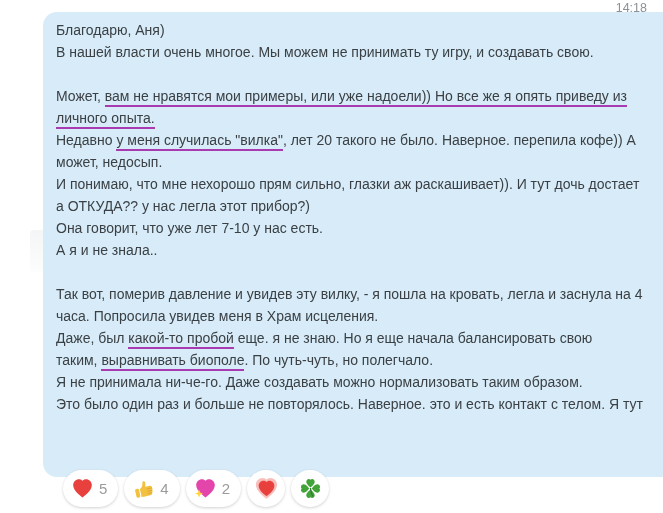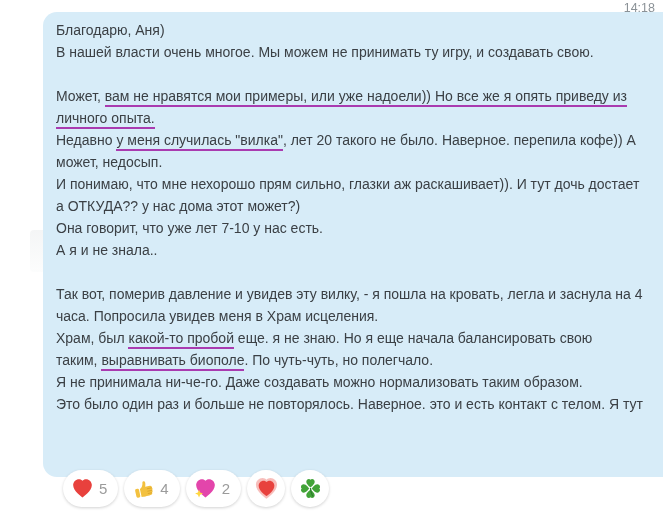--- a/index.html
+++ b/index.html
@@ -3,21 +3,21 @@
 <meta charset="utf-8">
 <style>
   html,body{margin:0;padding:0;}
   body{
     width:663px;height:513px;overflow:hidden;background:#ffffff;
     font-family:"Liberation Sans","DejaVu Sans",sans-serif;
     position:relative;
   }
   .stage{position:relative;width:663px;height:513px;}
   .timestamp{
-    position:absolute;top:1px;right:8px;
+    position:absolute;top:1px;right:16px;
     font-size:12.5px;color:var(--timestamp,#8b9297);
   }
   .bubble{
     position:absolute;left:43px;top:12px;width:653px;height:465px;
     box-sizing:border-box;border-radius:14px;
     background:var(--bubble,#d7ecf8);
     padding:7px 12px 0 13px;
   }
   .line{
     height:22px;line-height:22px;white-space:nowrap;
@@ -56,27 +56,27 @@
   <div class="bubble">
     <div id="message-text">
         <div class="line"><span>Благодарю, Аня)</span></div>
         <div class="line"><span>В нашей власти очень многое. Мы можем не принимать ту игру, и создавать свою.</span></div>
         <div class="line">&nbsp;</div>
         <div class="line"><span>Может, </span><span class="u">вам не нравятся мои примеры, или уже надоели)) Но все же я опять приведу из</span></div>
         <div class="line"><span class="u">личного опыта.</span></div>
         <div class="line"><span>Недавно </span><span class="u">у меня случилась "вилка"</span><span>, лет 20 такого не было. Наверное. перепила кофе)) А</span></div>
         <div class="line"><span>может, недосып.</span></div>
         <div class="line"><span>И понимаю, что мне нехорошо прям сильно, глазки аж раскашивает)). И тут дочь достает</span></div>
-        <div class="line"><span>а ОТКУДА?? у нас дома этот может?)</span></div>
+        <div class="line"><span>а ОТКУДА?? у нас легла этот прибор?)</span></div>
         <div class="line"><span>Она говорит, что уже лет 7-10 у нас есть.</span></div>
         <div class="line"><span>А я и не знала..</span></div>
         <div class="line">&nbsp;</div>
         <div class="line"><span>Так вот, померив давление и увидев эту вилку, - я пошла на кровать, легла и заснула на 4</span></div>
         <div class="line"><span>часа. Попросила увидев меня в Храм исцеления.</span></div>
-        <div class="line"><span>Храм, был </span><span class="u">какой-то пробой</span><span> еще. я не знаю. Но я еще начала балансировать свою</span></div>
+        <div class="line"><span>Даже, был </span><span class="u">какой-то пробой</span><span> еще. я не знаю. Но я еще начала балансировать свою</span></div>
         <div class="line"><span>таким, </span><span class="u">выравнивать биополе</span><span>. По чуть-чуть, но полегчало.</span></div>
         <div class="line"><span>Я не принимала ни-че-го. Даже создавать можно нормализовать таким образом.</span></div>
         <div class="line"><span>Это было один раз и больше не повторялось. Наверное. это и есть контакт с телом. Я тут</span></div>
       </div>
   </div>
   <div class="reactions" id="reactions-row">
       <div class="pill">
         <span class="icon">
           <svg viewBox="0 0 32 32">
             <path d="M16 28.5C14.9 27.6 3 19.8 3 11.3 3 6.7 6.7 3 11.2 3 13.2 3 15 3.9 16 5.3 17 3.9 18.8 3 20.8 3 25.3 3 29 6.7 29 11.3 29 19.8 17.1 27.6 16 28.5Z" fill="#e8413d"></path>

